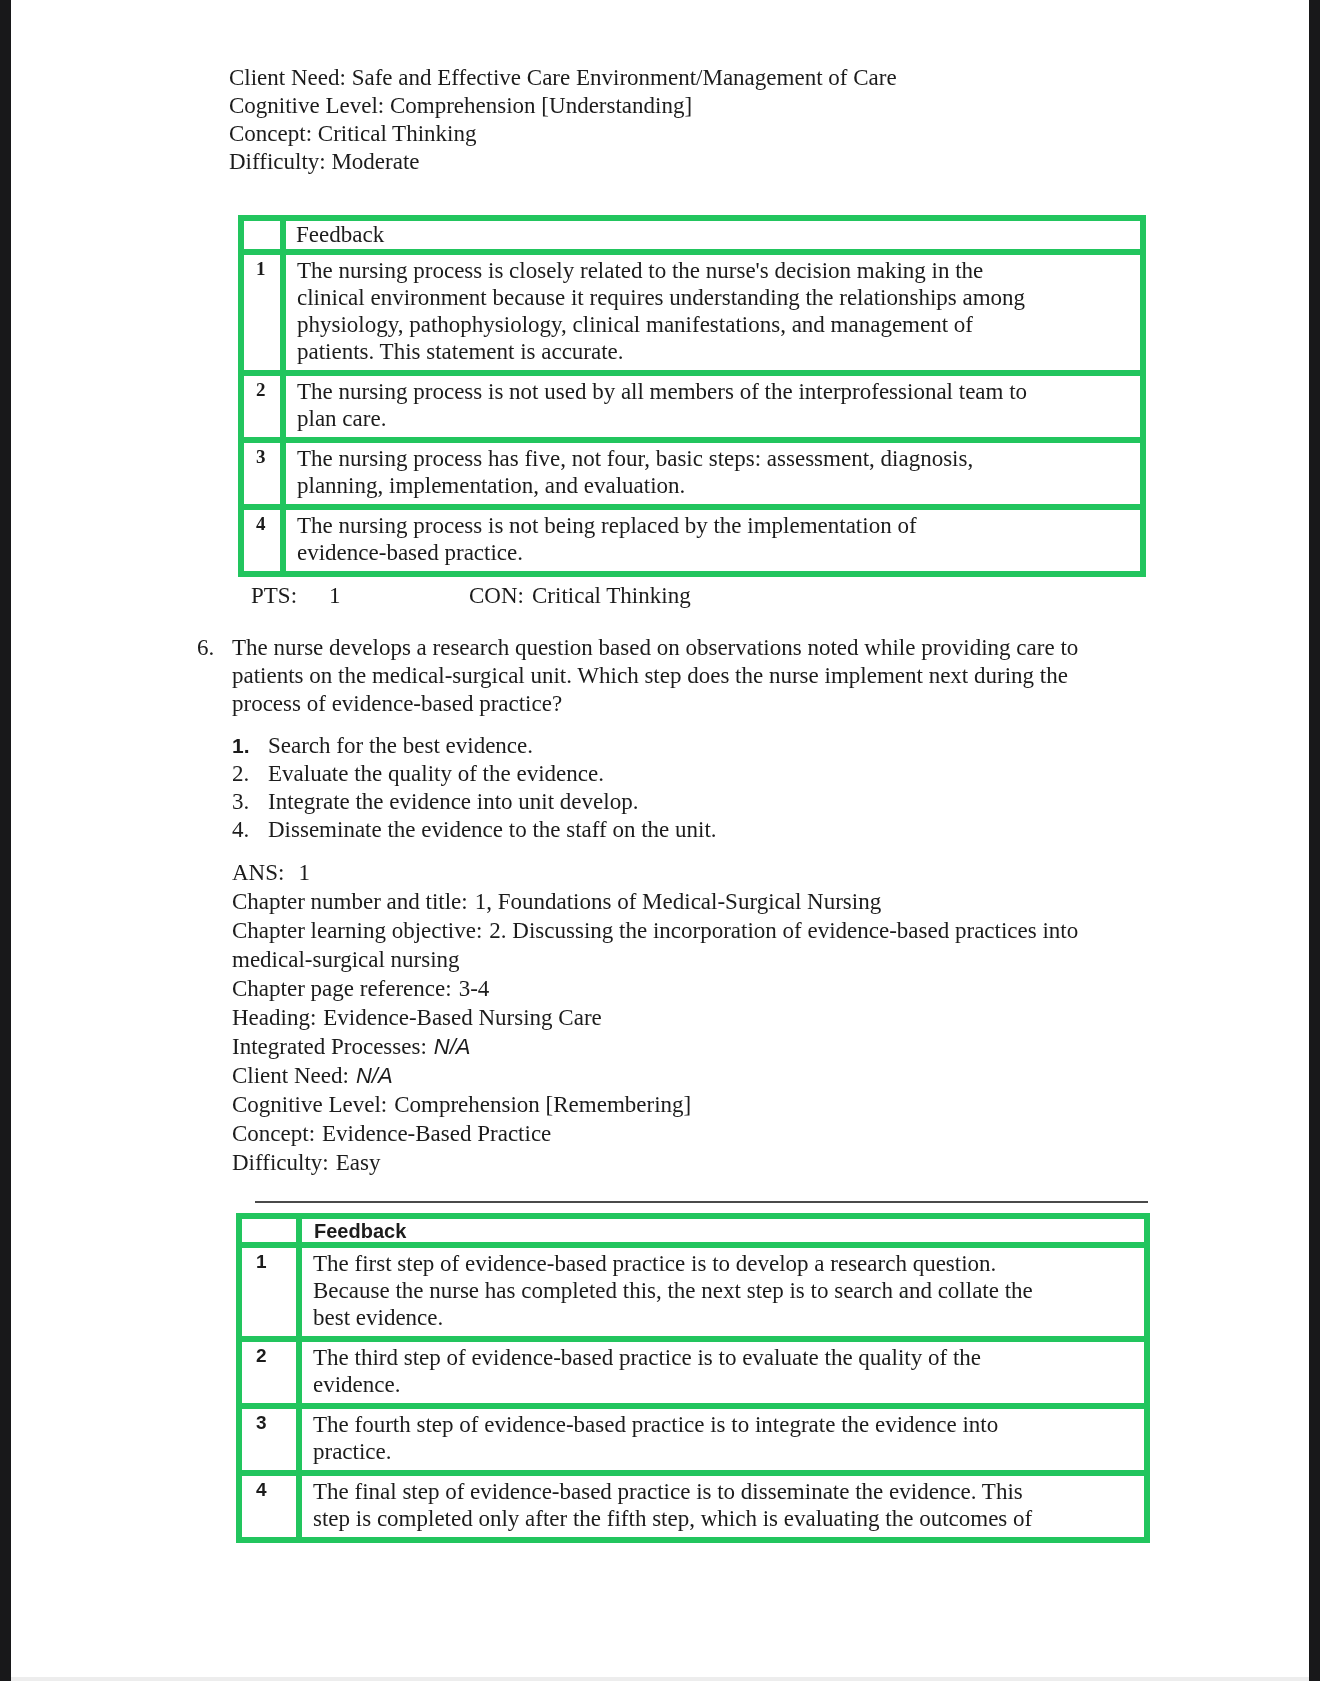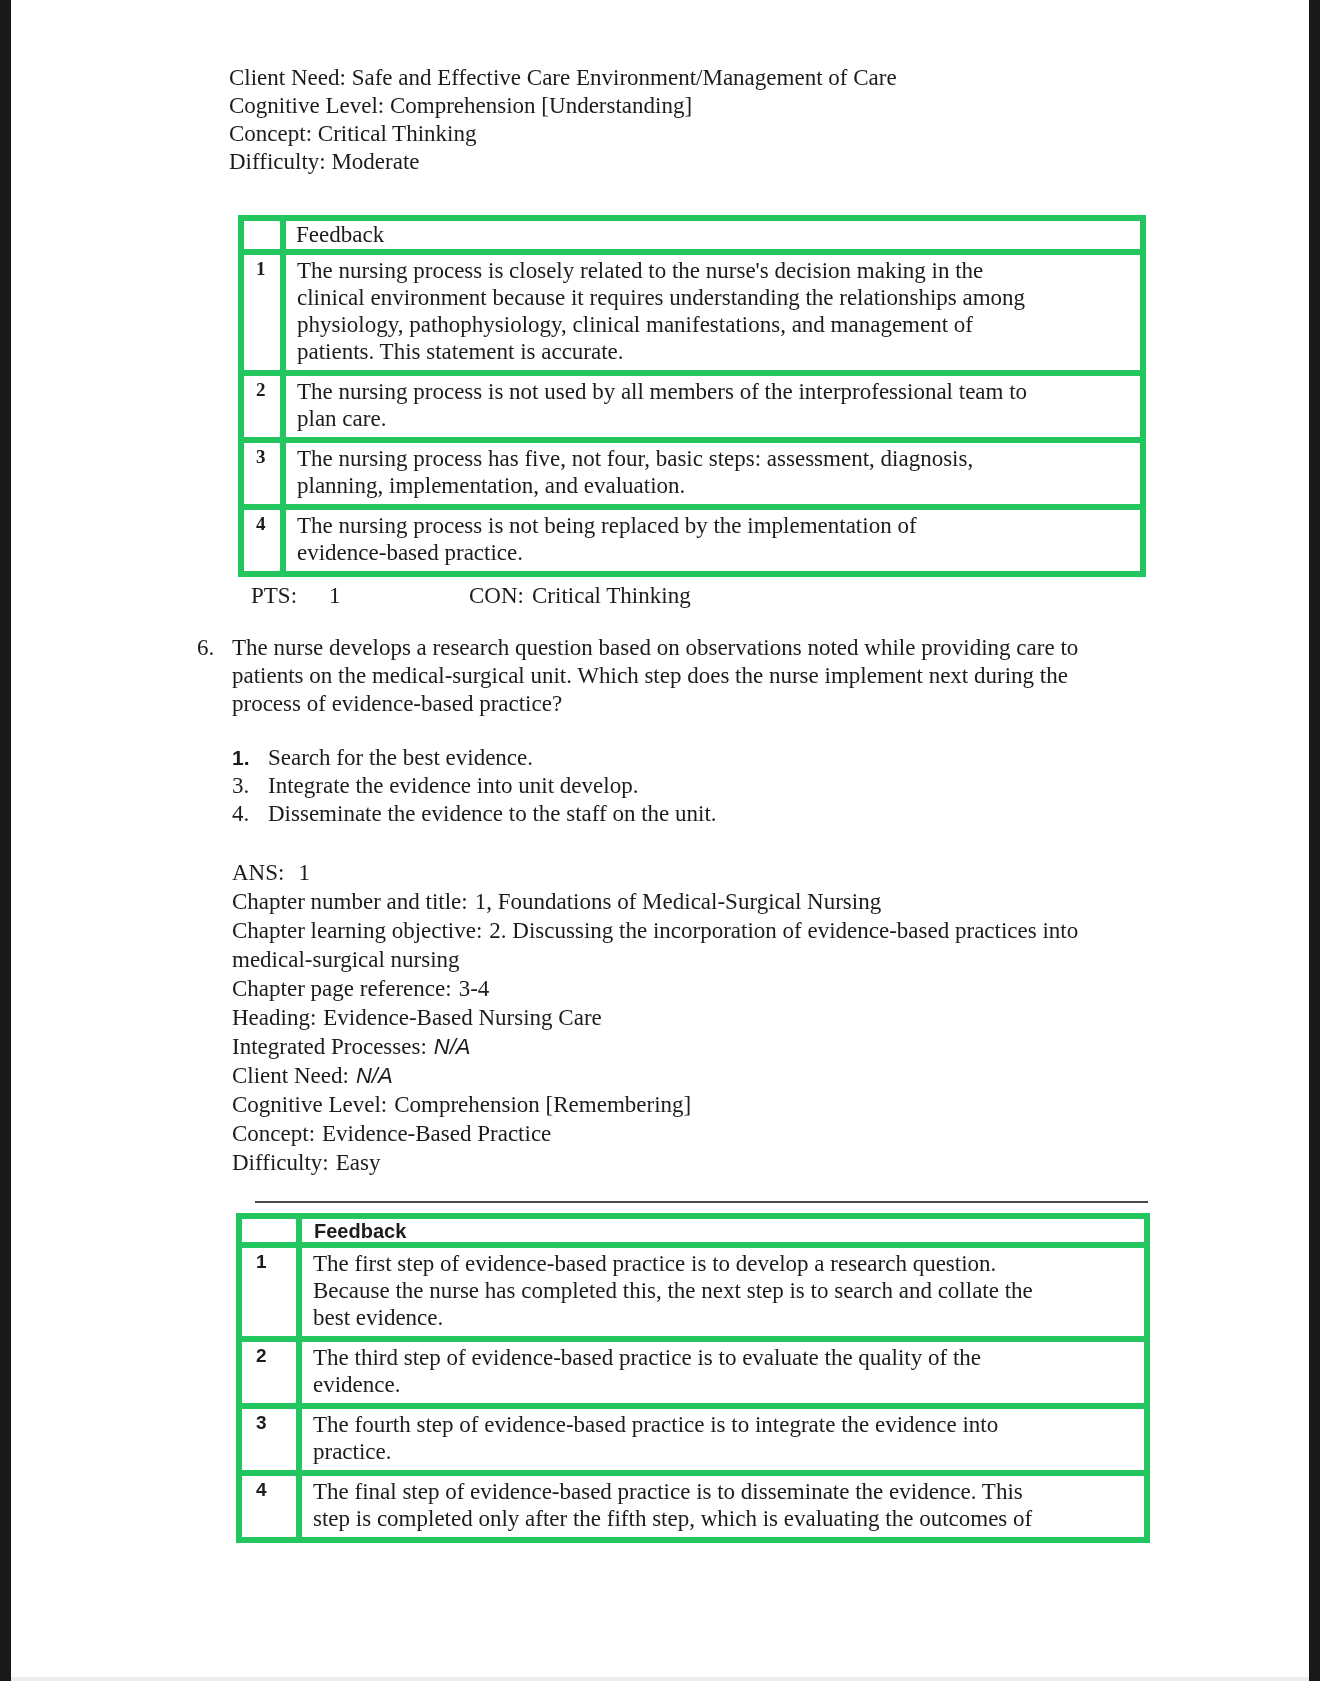--- a/index.html
+++ b/index.html
@@ -76,21 +76,21 @@
   .pts-row .pts-value { left: 78px; }
   .pts-row .con-label { left: 218px; }
   .pts-row .con-value { left: 281px; }
 
   .q-block {
     position: absolute; left: 197px; top: 634px; width: 920px;
     font-size: 23px; line-height: 28px;
   }
   .q-number { position: absolute; left: 0; top: 0; }
   .q-text { margin-left: 35px; white-space: pre-line; }
-  .q-options { margin-left: 35px; margin-top: 26px; list-style: none; }
+  .q-options { margin-left: 35px; margin-top: 14px; list-style: none; }
   .q-option { height: 28px; }
   .opt-num { display: inline-block; width: 36px; }
   .opt-num.correct { font-weight: bold; font-family: "Liberation Sans", sans-serif; font-size: 21px; }
 
   .ans-block {
     position: absolute; left: 232px; top: 858px; width: 900px;
     font-size: 23px; line-height: 29px;
   }
   .ans-line .val { margin-left: 14px; }
   .detail-row .val { margin-left: 7px; white-space: pre-line; }
@@ -163,20 +163,23 @@
 <div class="q-block">
   <span class="q-number">6.</span>
   <div class="q-text">The nurse develops a research question based on observations noted while providing care to
 patients on the medical-surgical unit. Which step does the nurse implement next during the
 process of evidence-based practice?</div>
   <ul class="q-options">
     <li class="q-option">
       <span class="opt-num correct">1.</span><span>Search for the best evidence.</span>
     </li>
     <li class="q-option">
+      <span class="opt-num">2.</span><span>Evaluate the quality of the evidence.</span>
+    </li>
+    <li class="q-option">
       <span class="opt-num">3.</span><span>Integrate the evidence into unit develop.</span>
     </li>
     <li class="q-option">
       <span class="opt-num">4.</span><span>Disseminate the evidence to the staff on the unit.</span>
     </li>
   </ul>
 </div>
 
 <div class="ans-block">
   <div class="ans-line">

